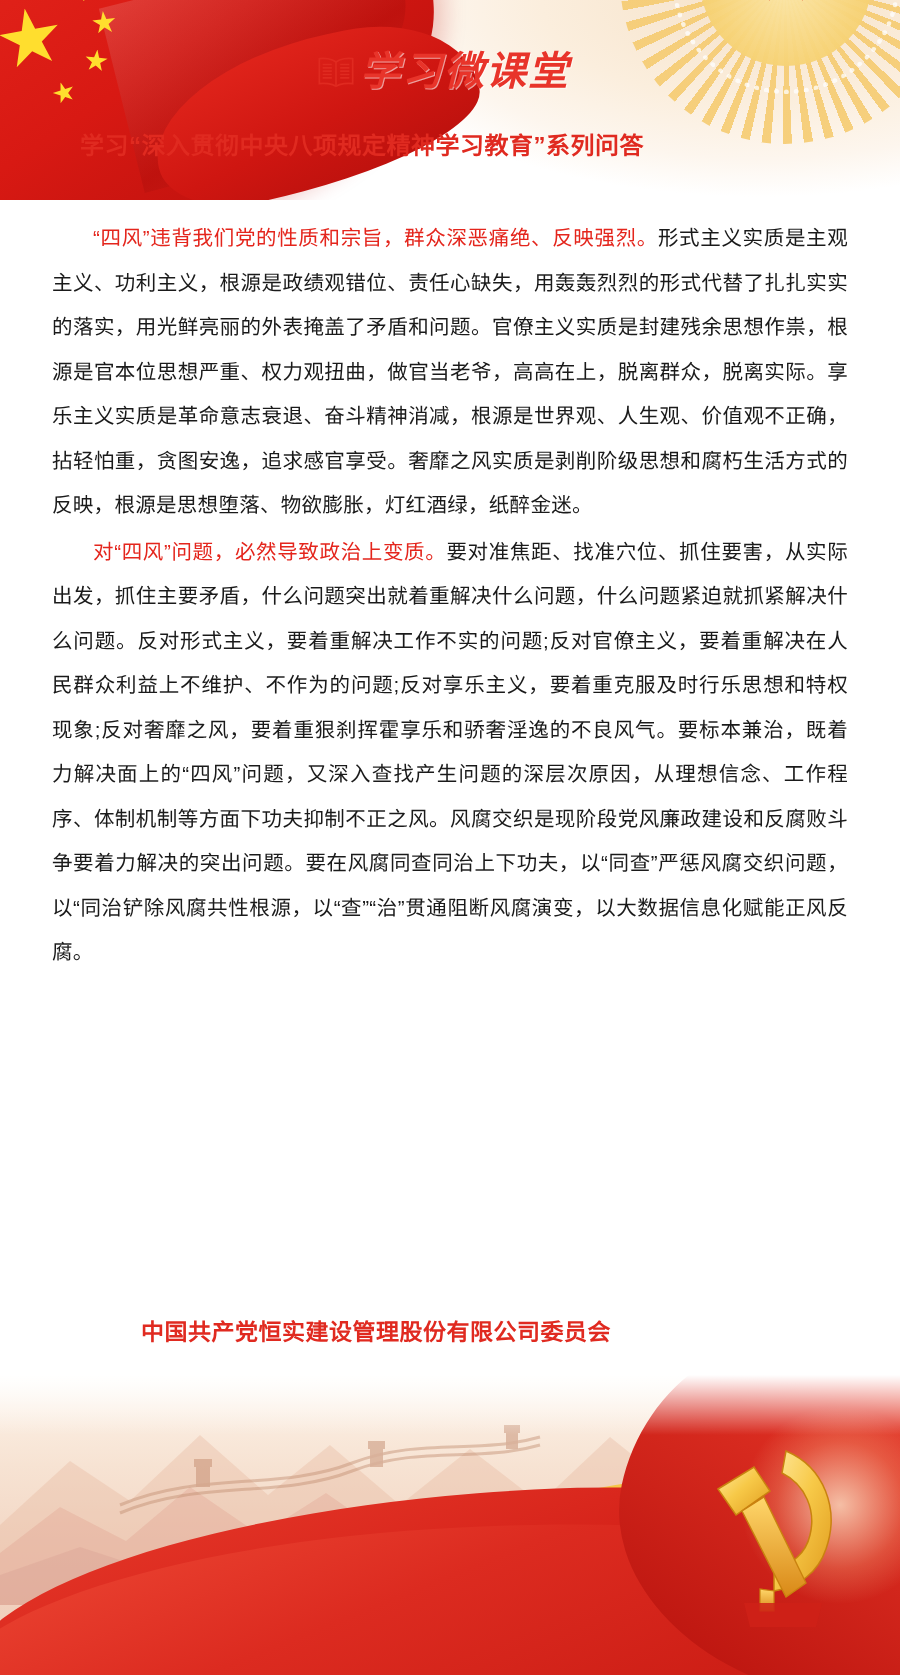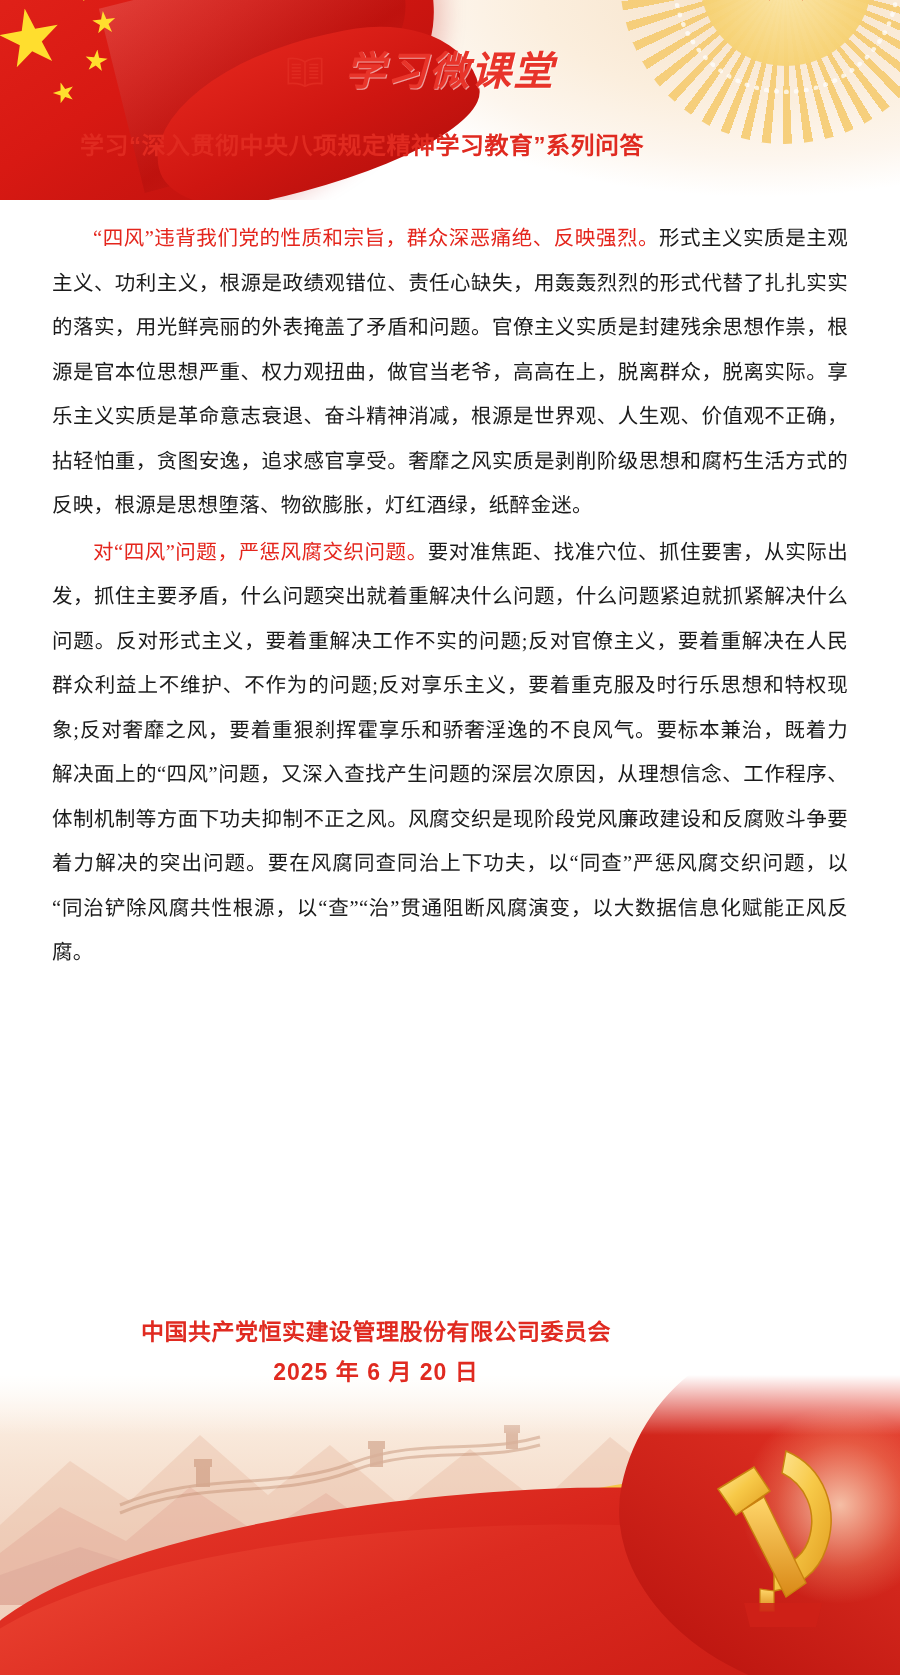--- a/index.html
+++ b/index.html
@@ -105,24 +105,24 @@
   }
   .star.s1 { left:34px;  top:42px;  width:62px; height:62px; transform:rotate(-6deg); }
   .star.s2 { left:104px; top:14px;  width:26px; height:26px; transform:rotate(14deg); }
   .star.s3 { left:128px; top:50px;  width:24px; height:24px; transform:rotate(-2deg); }
   .star.s4 { left:118px; top:88px;  width:23px; height:23px; transform:rotate(10deg); }
   .star.s5 { left:84px;  top:118px; width:22px; height:22px; transform:rotate(-14deg); }
 
   
   .brand {
     position:absolute;
-    left:285px; top:52px;
+    left:316px; top:52px;
     display:flex;
     align-items:center;
-    gap:20px;
+    gap:4px;
     z-index:5;
   }
   .book-icon { width:40px; height:32px; flex:0 0 auto; display:block; }
   .brand-text {
     font-family:"Liberation Serif","DejaVu Serif",serif;
     font-size:40px;
     font-weight:700;
     font-style:italic;
     letter-spacing:2px;
     color:#e8342a;
@@ -146,21 +146,21 @@
 
   
   .content {
     position:absolute;
     left:0; top:200px;
     width:900px;
     padding:16px 52px 0 52px;
     z-index:4;
   }
   .para {
-    font-family:Liberation Serif, serif;
+    font-family:Liberation Sans, sans-serif;
     font-size:20.5px;
     line-height:44.5px;
     color:#1a1a1a;
     text-align:justify;
     text-justify:inter-character;
     text-indent:2em;
     margin-bottom:2px;
     letter-spacing:.3px;
   }
   .para .lead { color:#e4251c; }
@@ -296,21 +296,21 @@
   </div>
 
   <div class="content">
 
     <p class="para">
       <span class="lead">“四风”违背我们党的性质和宗旨，群众深恶痛绝、反映强烈。</span><span>形式主义实质是主观主义、功利主义，根源是政绩观错位、责任心缺失，用轰轰烈烈的形式代替了扎扎实实的落实，用光鲜亮丽的外表掩盖了矛盾和问题。官僚主义实质是封建残余思想作祟，根源是官本位思想严重、权力观扭曲，做官当老爷，高高在上，脱离群众，脱离实际。享乐主义实质是革命意志衰退、奋斗精神消减，根源是世界观、人生观、价值观不正确，拈轻怕重，贪图安逸，追求感官享受。奢靡之风实质是剥削阶级思想和腐朽生活方式的反映，根源是思想堕落、物欲膨胀，灯红酒绿，纸醉金迷。</span>
     </p>
 
 
     <p class="para">
-      <span class="lead">对“四风”问题，严惩风腐交织问题。</span><span>要对准焦距、找准穴位、抓住要害，从实际出发，抓住主要矛盾，什么问题突出就着重解决什么问题，什么问题紧迫就抓紧解决什么问题。反对形式主义，要着重解决工作不实的问题;反对官僚主义，要着重解决在人民群众利益上不维护、不作为的问题;反对享乐主义，要着重克服及时行乐思想和特权现象;反对奢靡之风，要着重狠刹挥霍享乐和骄奢淫逸的不良风气。要标本兼治，既着力解决面上的“四风”问题，又深入查找产生问题的深层次原因，从理想信念、工作程序、体制机制等方面下功夫抑制不正之风。风腐交织是现阶段党风廉政建设和反腐败斗争要着力解决的突出问题。要在风腐同查同治上下功夫，以“同查”严惩风腐交织问题，以“同治铲除风腐共性根源，以“查”“治”贯通阻断风腐演变，以大数据信息化赋能正风反腐。</span>
+      <span class="lead">对“四风”问题，必然导致政治上变质。</span><span>要对准焦距、找准穴位、抓住要害，从实际出发，抓住主要矛盾，什么问题突出就着重解决什么问题，什么问题紧迫就抓紧解决什么问题。反对形式主义，要着重解决工作不实的问题;反对官僚主义，要着重解决在人民群众利益上不维护、不作为的问题;反对享乐主义，要着重克服及时行乐思想和特权现象;反对奢靡之风，要着重狠刹挥霍享乐和骄奢淫逸的不良风气。要标本兼治，既着力解决面上的“四风”问题，又深入查找产生问题的深层次原因，从理想信念、工作程序、体制机制等方面下功夫抑制不正之风。风腐交织是现阶段党风廉政建设和反腐败斗争要着力解决的突出问题。要在风腐同查同治上下功夫，以“同查”严惩风腐交织问题，以“同治铲除风腐共性根源，以“查”“治”贯通阻断风腐演变，以大数据信息化赋能正风反腐。</span>
     </p>
   </div>
 
   <div class="footer-art">
 
     <svg class="mountains" viewBox="0 0 900 230" preserveAspectRatio="none" aria-hidden="true">
       <path d="M0 230 L0 150 L70 86 L130 126 L200 60 L268 120 L330 70 L400 130 L470 74 L540 128 L610 62 L690 126 L760 78 L830 132 L900 92 L900 230 Z" fill="#e6b49a" opacity=".55"></path>
       <path d="M0 230 L0 178 L60 132 L126 166 L190 112 L260 160 L326 118 L398 168 L462 120 L534 168 L600 116 L672 166 L742 124 L812 170 L900 134 L900 230 Z" fill="#d98f7c" opacity=".45"></path>
       <path d="M0 230 L0 200 L80 172 L160 198 L240 166 L320 200 L400 170 L480 202 L560 168 L640 200 L720 172 L800 202 L900 174 L900 230 Z" fill="#c97f74" opacity=".35"></path>
     </svg>
@@ -358,16 +358,15 @@
       <path d="M52 78 L74 64 L116 150 L96 164 Z" fill="url(#goldgrad2)" stroke="#c9820f" stroke-width="1.4"></path>
 
       <path d="M54 170 L132 170 L126 194 L60 194 Z" fill="#cf2118" opacity=".85"></path>
     </svg>
   </div>
 
   <div class="footer-haze"></div>
 
   <div class="signoff">
     <div class="org">中国共产党恒实建设管理股份有限公司委员会</div>
-    <div class="date">2025 年 6 月 20 日</div>
   </div>
 
 </div>
 
 </body></html>

